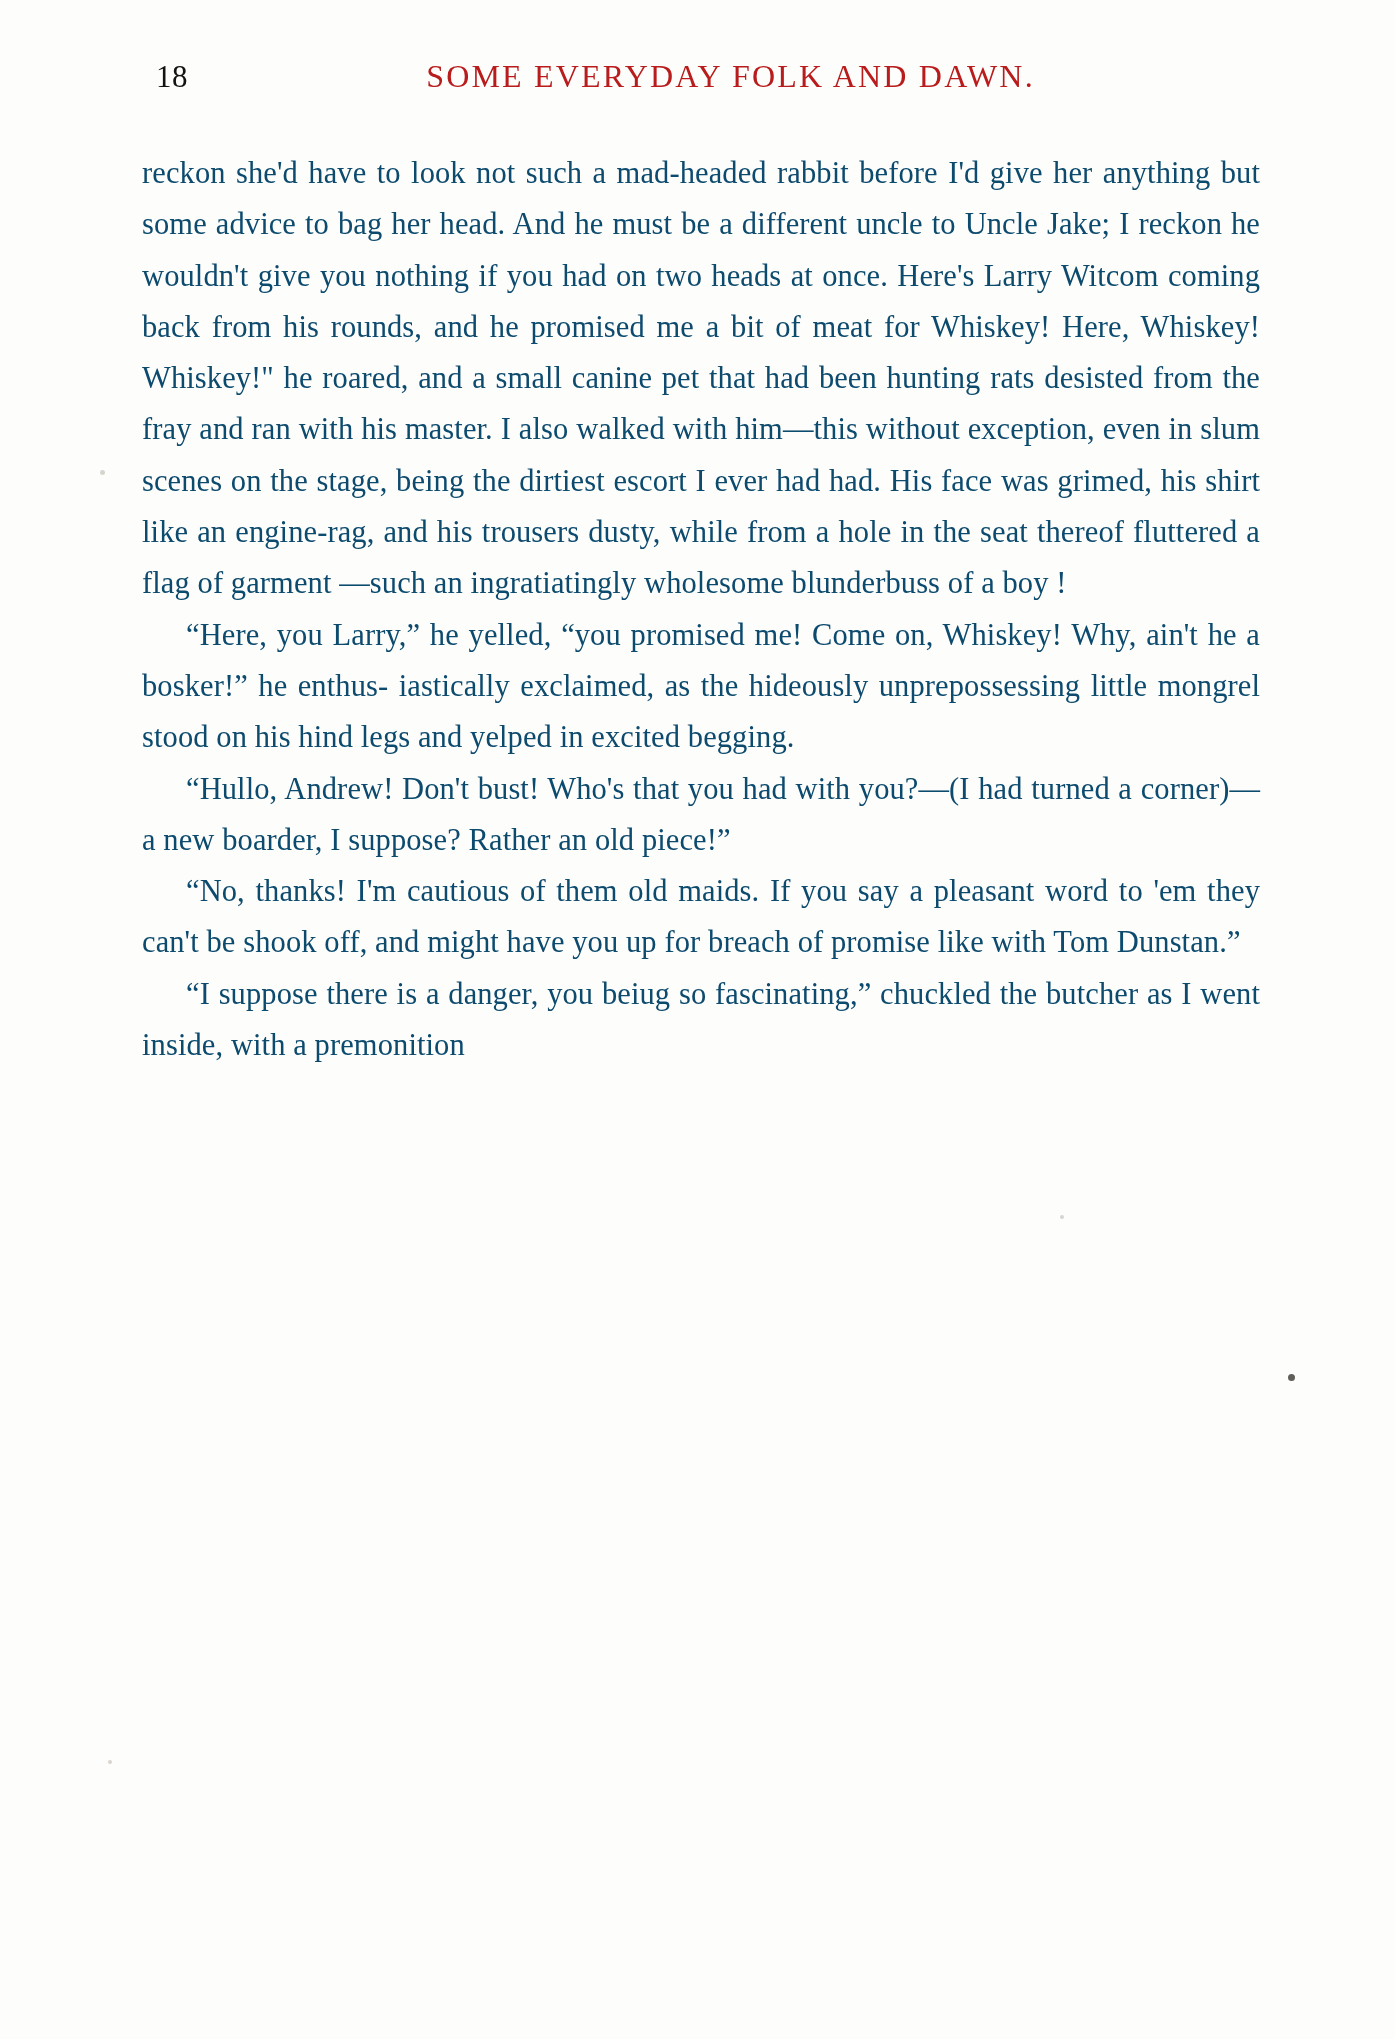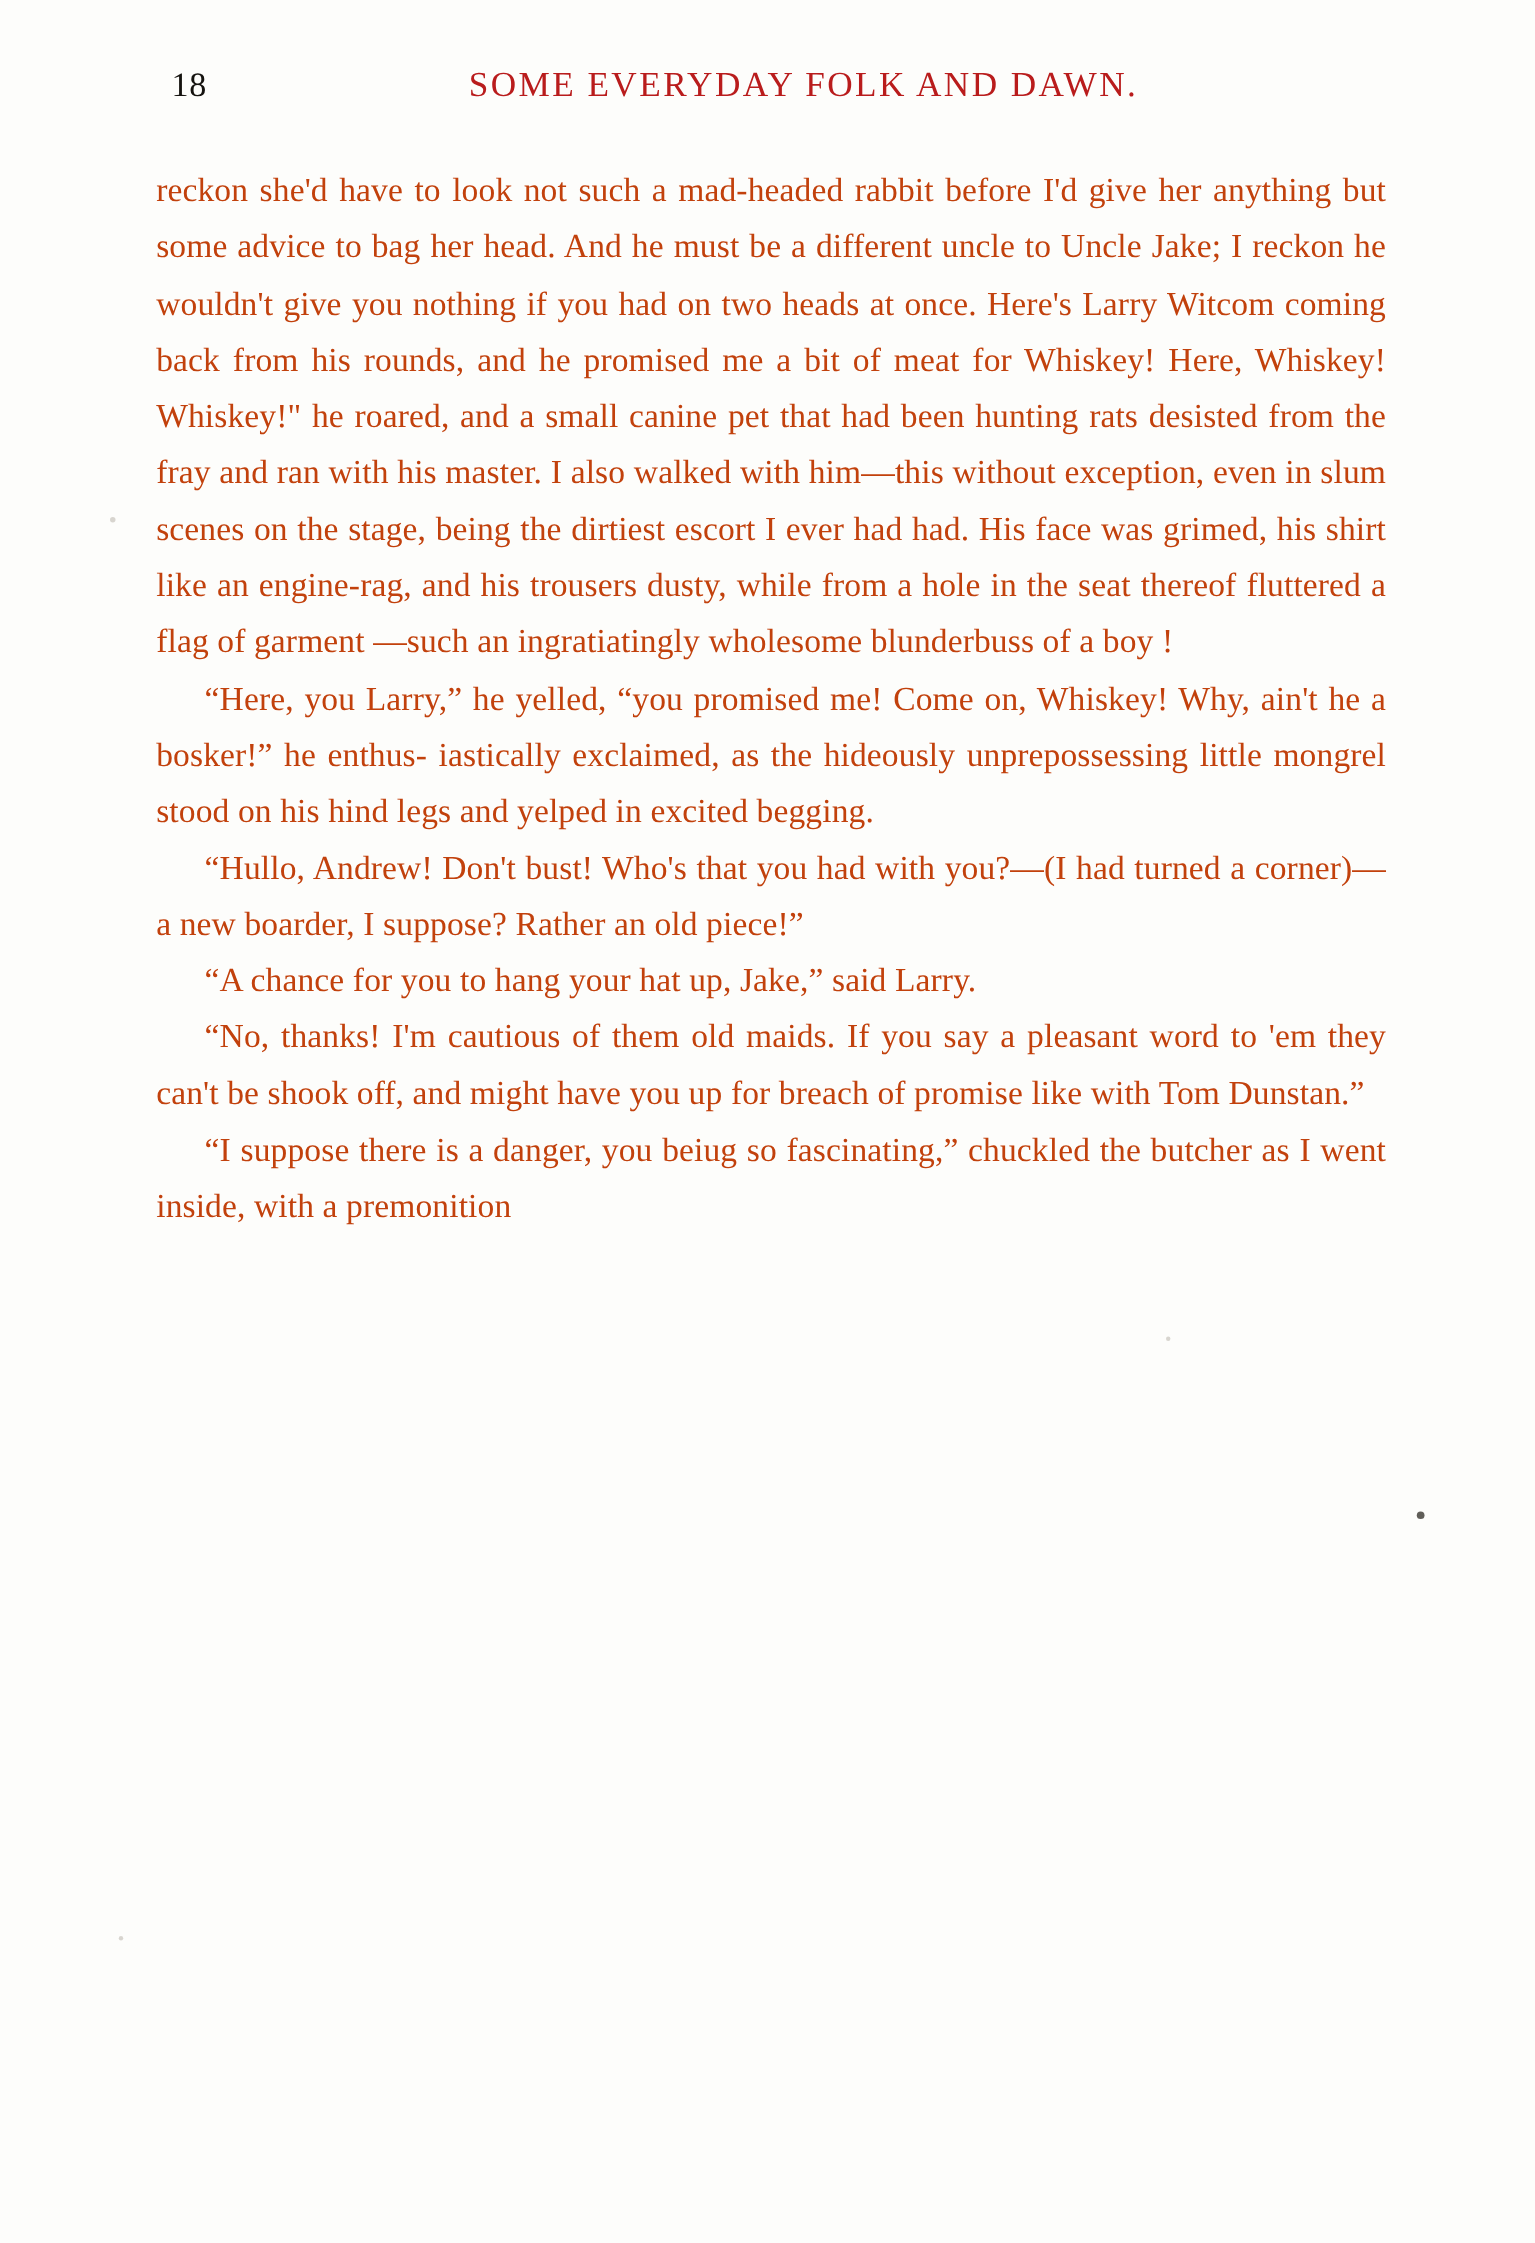--- a/index.html
+++ b/index.html
@@ -48,21 +48,21 @@
     top: 148px;
     left: 142px;
     width: 1118px;
   }
   p.para {
     margin: 0;
     font-size: 30.5px;
     line-height: 51.3px;
     text-align: justify;
     text-justify: inter-word;
-    color: #c2410c;
+    color: #0c4a6e;
     letter-spacing: 0.1px;
   }
   p.para.indent {
     text-indent: 44px;
   }
   p.para:last-child {
     text-align: justify;
   }
   
   .speck {
@@ -89,21 +89,20 @@
 
   <div class="header">
     <div class="folio">18</div>
     <div class="running-head">SOME EVERYDAY FOLK AND DAWN.</div>
   </div>
 
   <div class="body-block">
     <p class="para">reckon she'd have to look not such a mad-headed rabbit before I'd give her anything but some advice to bag her head.   And he must be a different uncle to Uncle Jake; I reckon he wouldn't give you nothing if you had on two heads at once.   Here's Larry Witcom coming back from his rounds, and he promised me a bit of meat for Whiskey! Here, Whiskey! Whiskey!" he roared, and a small canine pet that had been hunting rats desisted from the fray and ran with his master.   I also walked with him—this without exception, even in slum scenes on the stage, being the dirtiest escort I ever had had.   His face was grimed, his shirt like an engine-rag, and his trousers dusty, while from a hole in the seat thereof fluttered a flag of garment —such an ingratiatingly wholesome blunderbuss of a boy !</p>
     <p class="para indent">“Here, you Larry,” he yelled, “you promised me! Come on, Whiskey!   Why, ain't he a bosker!” he enthus- iastically exclaimed, as the hideously unprepossessing little mongrel stood on his hind legs and yelped in excited begging.</p>
     <p class="para indent">“Hullo, Andrew!   Don't bust!   Who's that you had with you?—(I had turned a corner)—a new boarder, I suppose?   Rather an old piece!”</p>
-    <p class="para indent">“A chance for you to hang your hat up, Jake,” said Larry.</p>
     <p class="para indent">“No, thanks!   I'm cautious of them old maids.   If you say a pleasant word to 'em they can't be shook off, and might have you up for breach of promise like with Tom Dunstan.”</p>
     <p class="para indent">“I suppose there is a danger, you beiug so fascinating,” chuckled the butcher as I went inside, with a premonition</p>
   </div>
 
   <div class="edge-mark"></div>
   <div class="speck" style="left:100px; top:470px; width:5px; height:5px;"></div>
   <div class="speck" style="left:108px; top:1760px; width:4px; height:4px;"></div>
   <div class="speck" style="left:1060px; top:1215px; width:4px; height:4px;"></div>
 
 </div>

